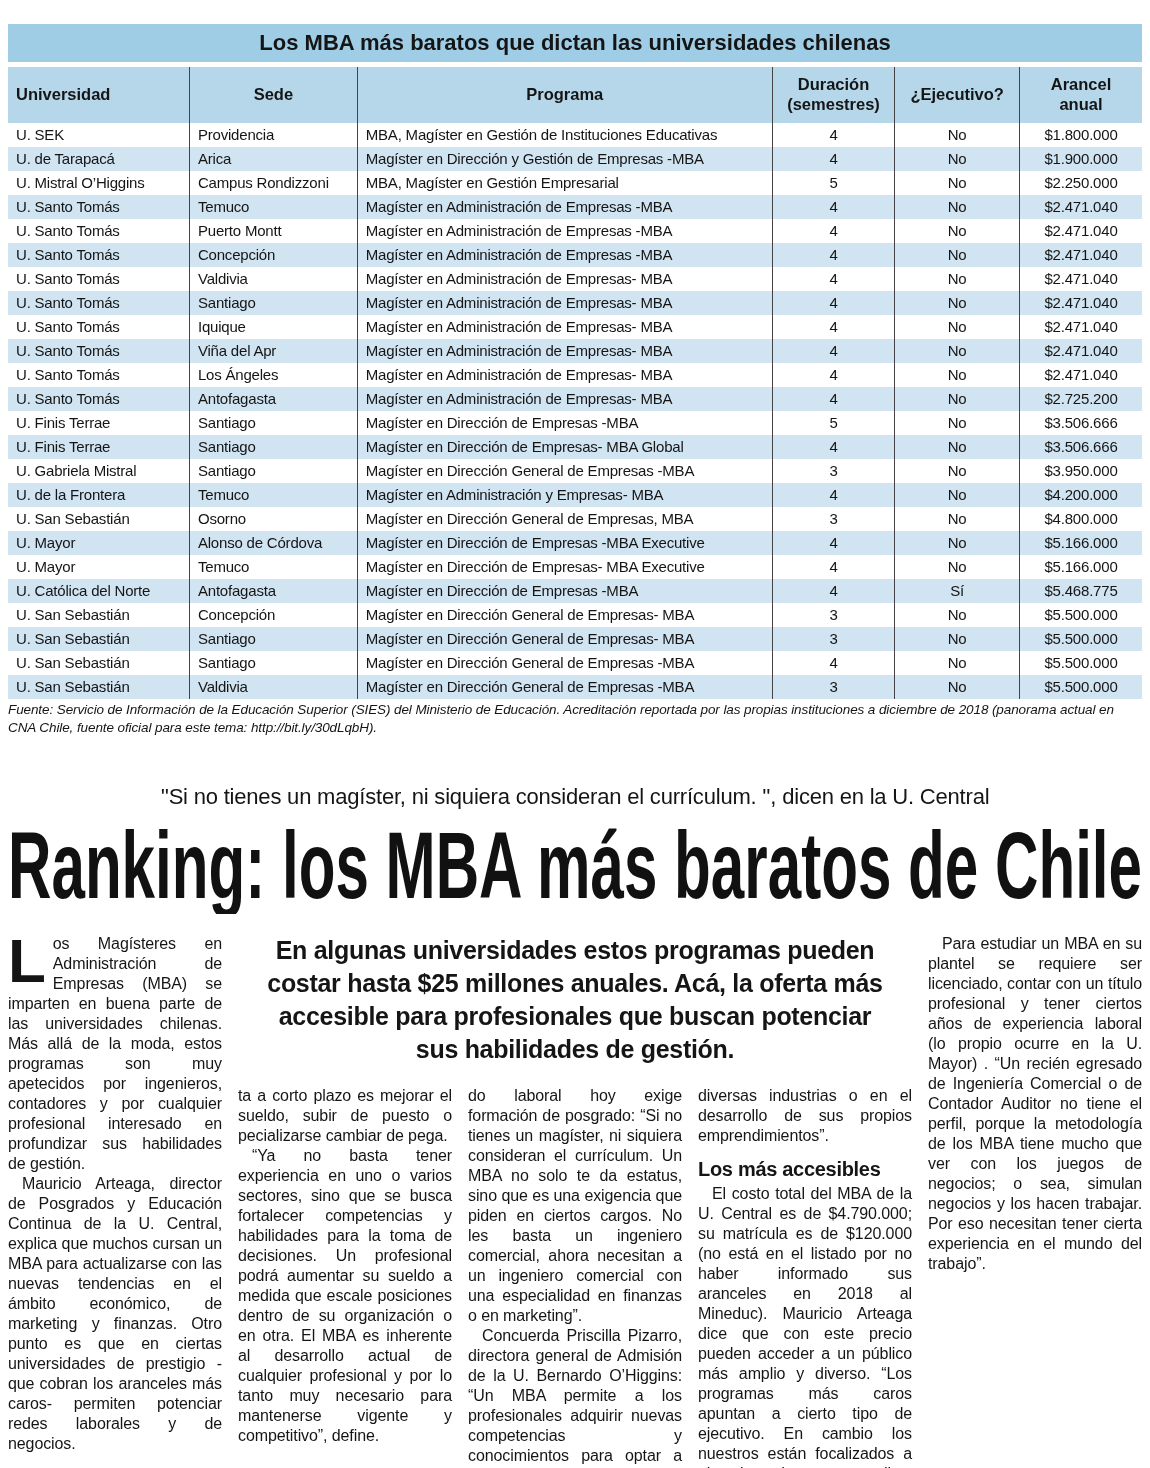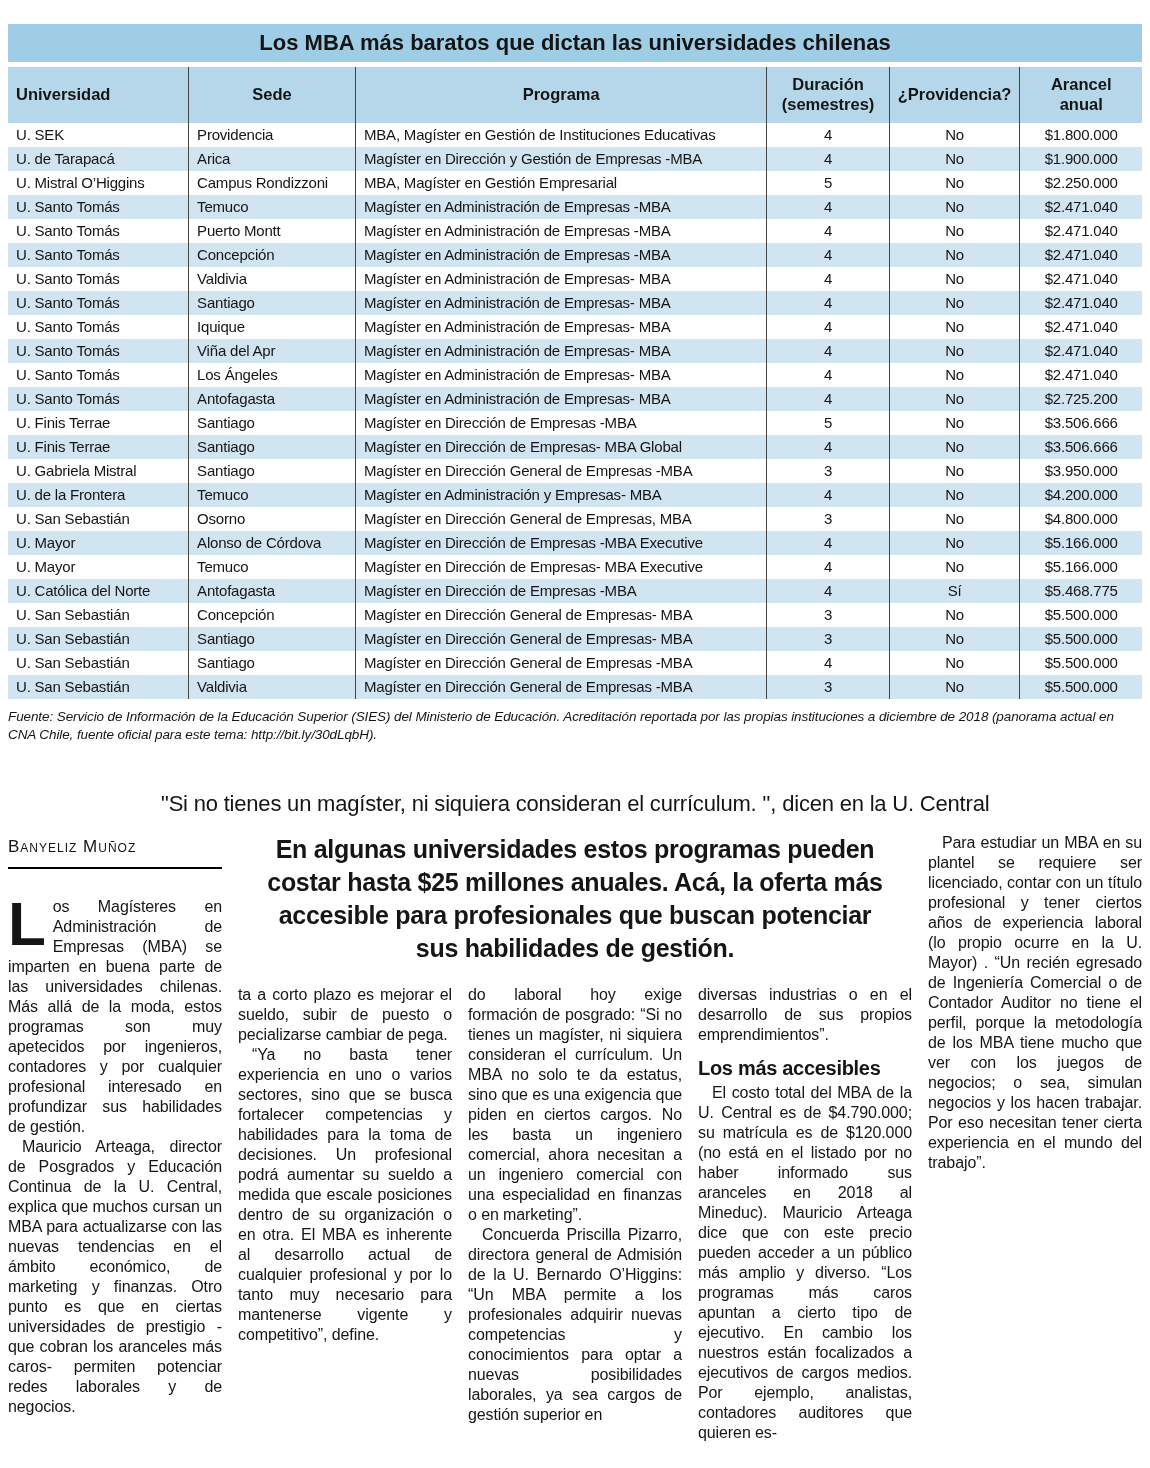--- a/index.html
+++ b/index.html
@@ -24,21 +24,21 @@
   table { width:100%; border-collapse:collapse; margin-top:5px; }
   th {
     background:#b5d7e9; font-weight:bold; font-size:16.5px; line-height:1.2;
     padding:8px 8px; white-space:pre-line; vertical-align:middle; text-align:center;
   }
   th:first-child { text-align:left; }
   th + th, td + td { border-left:1px solid #444; }
   td { font-size:15px; padding:3px 8px 4px 8px; letter-spacing:-0.2px; }
   td.c { text-align:center; }
   tbody tr:nth-of-type(even) { background:#d0e4f1; }
-  .source-note { font-size:13.5px; font-style:italic; line-height:1.4; margin-top:9px; letter-spacing:-0.1px; }
+  .source-note { font-size:13.5px; font-style:italic; line-height:1.4; margin-top:2px; letter-spacing:-0.1px; }
 
   
   .kicker { text-align:center; font-size:22px; margin-top:46px; letter-spacing:-0.2px; }
   .headline-wrap { margin-top:10px; }
 
   
   .article { display:flex; gap:16px; margin-top:16px; }
   .col { width:214px; flex:none; }
   .mid { width:674px; flex:none; }
   .midcols { display:flex; gap:16px; margin-top:20px; }
@@ -62,21 +62,21 @@
   <div class="table-wrap">
     <div class="table-title">Los MBA más baratos que dictan las universidades chilenas</div>
     <table>
       <thead>
         <tr>
           <th>Universidad</th>
           <th>Sede</th>
           <th>Programa</th>
           <th>Duración
 (semestres)</th>
-          <th>¿Providencia?</th>
+          <th>¿Ejecutivo?</th>
           <th>Arancel
 anual</th>
         </tr>
       </thead>
       <tbody>
 
           <tr>
             <td style="width:16%">U. SEK</td>
             <td style="width:14.8%">Providencia</td>
             <td style="width:36.6%">MBA, Magíster en Gestión de Instituciones Educativas</td>
@@ -292,25 +292,29 @@
             <td style="width:10.8%" class="c">3</td>
             <td style="width:11%" class="c">No</td>
             <td style="width:10.8%" class="c">$5.500.000</td>
           </tr>
         </tbody>
     </table>
     <div class="source-note">Fuente: Servicio de Información de la Educación Superior (SIES) del Ministerio de Educación. Acreditación reportada por las propias instituciones a diciembre de 2018 (panorama actual en CNA Chile, fuente oficial para este tema: http://bit.ly/30dLqbH).</div>
   </div>
 
   <div class="kicker">''Si no tienes un magíster, ni siquiera consideran el currículum. '', dicen en la U. Central</div>
+  <div class="headline-wrap">
+    <svg width="1134" height="94" viewBox="0 0 1134 94">
+      <text x="0" y="78" font-family="Liberation Sans, sans-serif" font-size="94" font-weight="bold" fill="#111" textLength="1134" lengthAdjust="spacingAndGlyphs">Ranking: los MBA más baratos de Chile</text>
+    </svg>
+  </div>
 
   <div class="article bodytext">
 
     <div class="col">
-      <div class="byline">Banyeliz Muñoz</div>
       <p><span class="dropcap">L</span><span>os Magísteres en Administración de Empresas (MBA) se imparten en buena parte de las universidades chilenas. Más allá de la moda, estos programas son muy apetecidos por ingenieros, contadores y por cualquier profesional interesado en profundizar sus habilidades de gestión.</span></p>
       <p class="indent">Mauricio Arteaga, director de Posgrados y Educación Continua de la U. Central, explica que muchos cursan un MBA para actualizarse con las nuevas tendencias en el ámbito económico, de marketing y finanzas. Otro punto es que en ciertas universidades de prestigio -que cobran los aranceles más caros- permiten potenciar redes laborales y de negocios.</p>
 
     </div>
 
     <div class="mid">
       <div class="lead">En algunas universidades estos programas pueden costar hasta $25 millones anuales. Acá, la oferta más accesible para profesionales que buscan potenciar sus habilidades de gestión.</div>
       <div class="midcols">
         <div class="col">
           <p>ta a corto plazo es mejorar el sueldo, subir de puesto o pecializarse cambiar de pega.</p>

